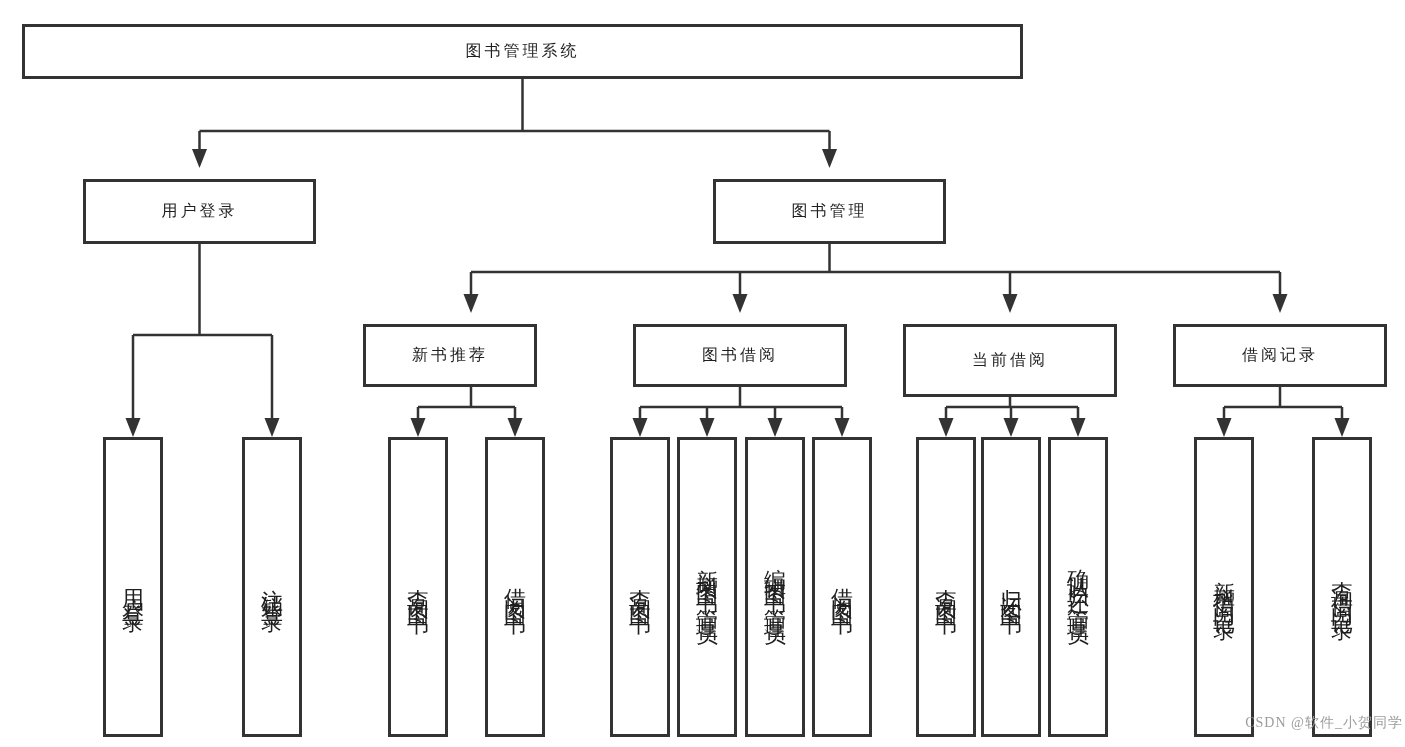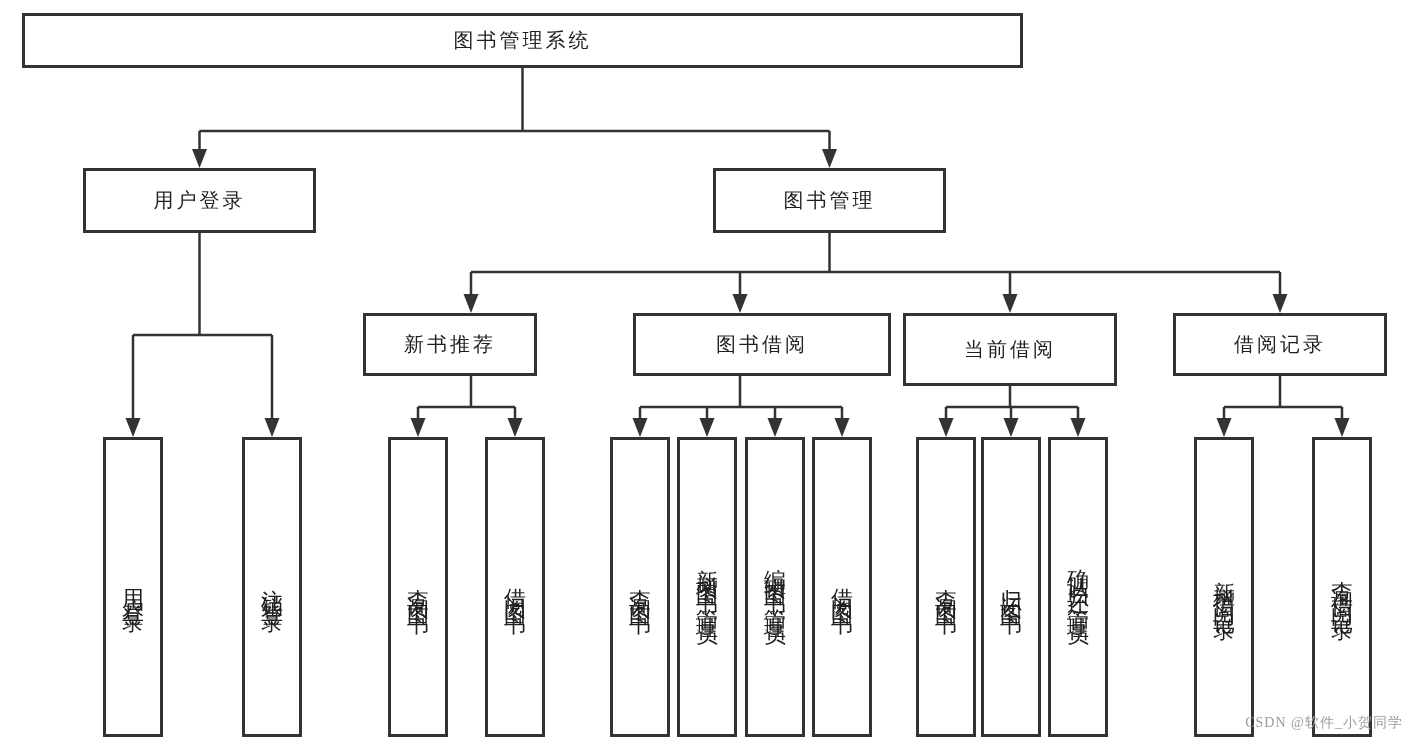--- a/index.html
+++ b/index.html
@@ -30,23 +30,24 @@
     position: absolute;
     background: #fff;
     border: 3px solid var(--line);
     color: var(--text);
     z-index: 2;
     display: flex;
     align-items: center;
     justify-content: center;
   }
   .hbox {
-    font-size: 20px;
+    font-size: 16px;
     letter-spacing: 3px;
     white-space: nowrap;
+    margin-top: 11px;
   }
   .vbox {
     width: 60px;
     height: 300px;
   }
   .vtext {
     writing-mode: vertical-rl;
     text-orientation: mixed;
     font-size: 22px;
     line-height: 1.1;
@@ -117,21 +118,21 @@
   <div class="node hbox" style="left:83px; top:168px; width:233px; height:65px;">
     <span>用户登录</span>
   </div>
   <div class="node hbox" style="left:713px; top:168px; width:233px; height:65px;">
     <span>图书管理</span>
   </div>
 
   <div class="node hbox" style="left:363px; top:313px; width:174px; height:63px;">
     <span>新书推荐</span>
   </div>
-  <div class="node hbox" style="left:633px; top:313px; width:258px; height:63px;">
+  <div class="node hbox" style="left:633px; top:313px; width:214px; height:63px;">
     <span>图书借阅</span>
   </div>
   <div class="node hbox" style="left:903px; top:313px; width:214px; height:73px;">
     <span>当前借阅</span>
   </div>
   <div class="node hbox" style="left:1173px; top:313px; width:214px; height:63px;">
     <span>借阅记录</span>
   </div>
 
   <div class="node vbox" style="left:103px; top:437px;">

